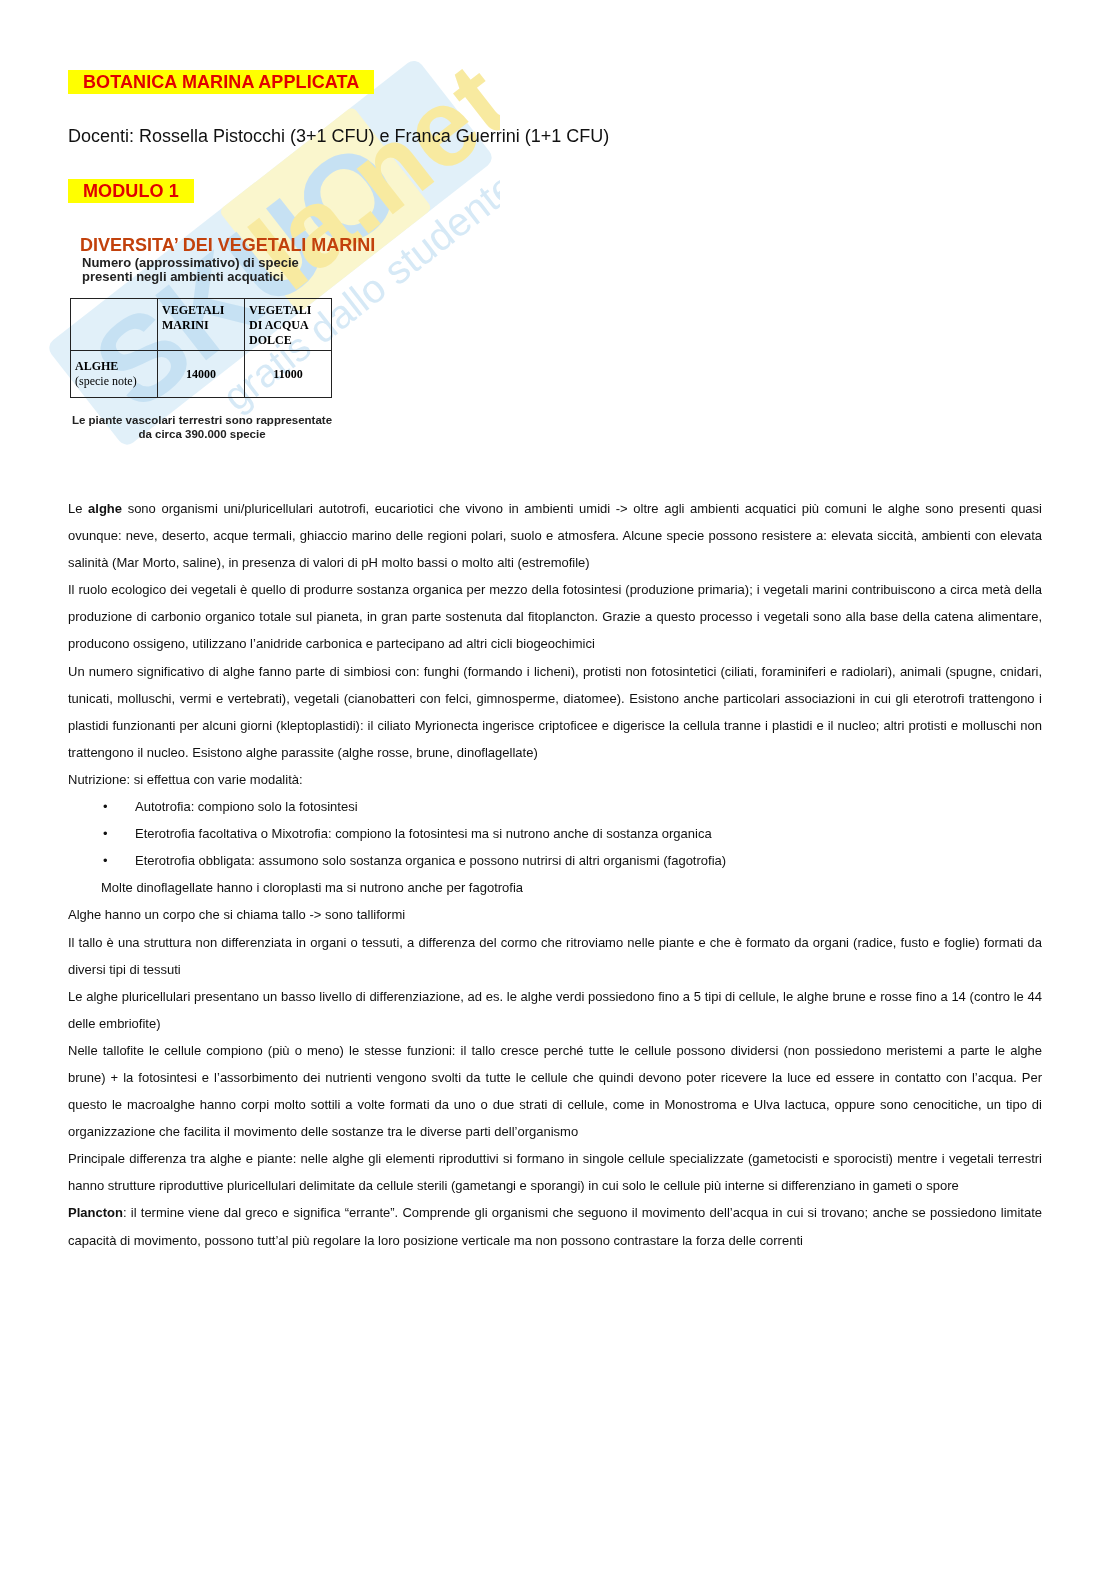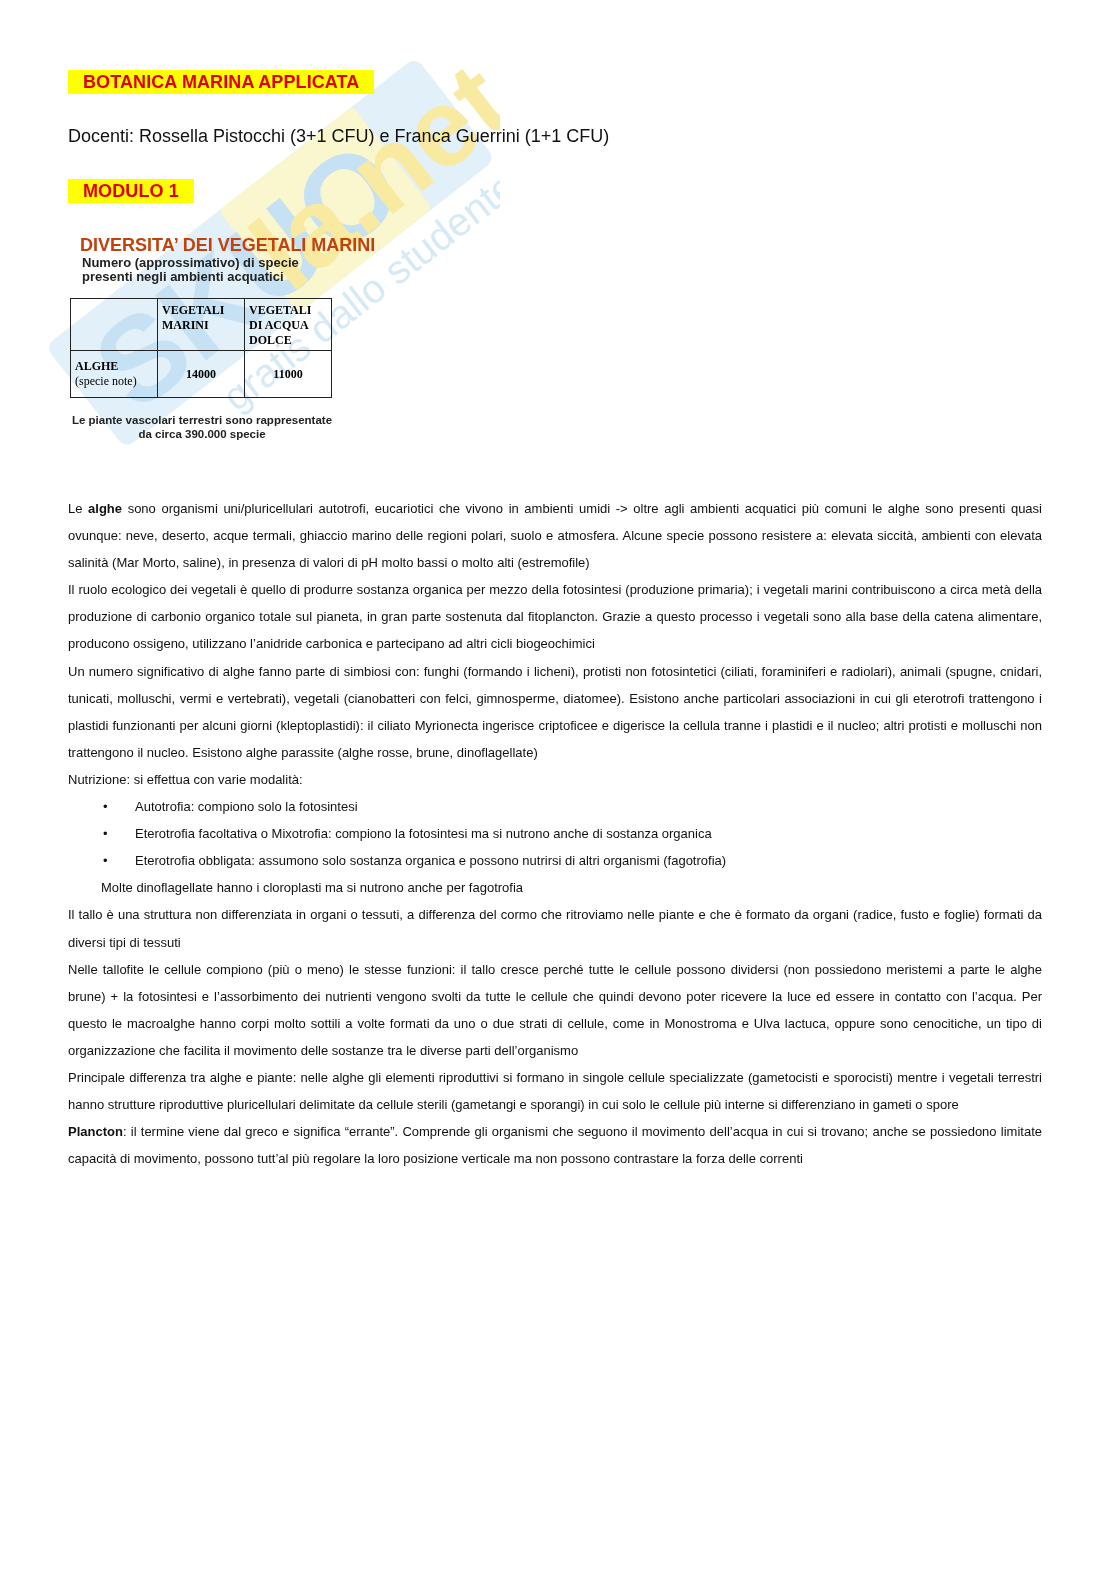--- a/index.html
+++ b/index.html
@@ -162,19 +162,21 @@
     <p><span>Le </span><b>alghe</b><span> sono organismi uni/pluricellulari autotrofi, eucariotici che vivono in ambienti umidi -&gt; oltre agli ambienti acquatici più comuni le alghe sono presenti quasi ovunque: neve, deserto, acque termali, ghiaccio marino delle regioni polari, suolo e atmosfera. Alcune specie possono resistere a: elevata siccità, ambienti con elevata salinità (Mar Morto, saline), in presenza di valori di pH molto bassi o molto alti (estremofile)</span></p>
     <p>Il ruolo ecologico dei vegetali è quello di produrre sostanza organica per mezzo della fotosintesi (produzione primaria); i vegetali marini contribuiscono a circa metà della produzione di carbonio organico totale sul pianeta, in gran parte sostenuta dal fitoplancton. Grazie a questo processo i vegetali sono alla base della catena alimentare, producono ossigeno, utilizzano l’anidride carbonica e partecipano ad altri cicli biogeochimici</p>
     <p>Un numero significativo di alghe fanno parte di simbiosi con: funghi (formando i licheni), protisti non fotosintetici (ciliati, foraminiferi e radiolari), animali (spugne, cnidari, tunicati, molluschi, vermi e vertebrati), vegetali (cianobatteri con felci, gimnosperme, diatomee). Esistono anche particolari associazioni in cui gli eterotrofi trattengono i plastidi funzionanti per alcuni giorni (kleptoplastidi): il ciliato Myrionecta ingerisce criptoficee e digerisce la cellula tranne i plastidi e il nucleo; altri protisti e molluschi non trattengono il nucleo. Esistono alghe parassite (alghe rosse, brune, dinoflagellate)</p>
     <p>Nutrizione: si effettua con varie modalità:</p>
     <ul class="bullets">
       <li><span class="dot">•</span><span>Autotrofia: compiono solo la fotosintesi</span></li>
       <li><span class="dot">•</span><span>Eterotrofia facoltativa o Mixotrofia: compiono la fotosintesi ma si nutrono anche di sostanza organica</span></li>
       <li><span class="dot">•</span><span>Eterotrofia obbligata: assumono solo sostanza organica e possono nutrirsi di altri organismi (fagotrofia)</span></li>
     </ul>
     <p class="indent">Molte dinoflagellate hanno i cloroplasti ma si nutrono anche per fagotrofia</p>
+    <p>Alghe hanno un corpo che si chiama tallo -&gt; sono talliformi</p>
     <p>Il tallo è una struttura non differenziata in organi o tessuti, a differenza del cormo che ritroviamo nelle piante e che è formato da organi (radice, fusto e foglie) formati da diversi tipi di tessuti</p>
+    <p>Le alghe pluricellulari presentano un basso livello di differenziazione, ad es. le alghe verdi possiedono fino a 5 tipi di cellule, le alghe brune e rosse fino a 14 (contro le 44 delle embriofite)</p>
     <p>Nelle tallofite le cellule compiono (più o meno) le stesse funzioni: il tallo cresce perché tutte le cellule possono dividersi (non possiedono meristemi a parte le alghe brune) + la fotosintesi e l’assorbimento dei nutrienti vengono svolti da tutte le cellule che quindi devono poter ricevere la luce ed essere in contatto con l’acqua. Per questo le macroalghe hanno corpi molto sottili a volte formati da uno o due strati di cellule, come in Monostroma e Ulva lactuca, oppure sono cenocitiche, un tipo di organizzazione che facilita il movimento delle sostanze tra le diverse parti dell’organismo</p>
     <p>Principale differenza tra alghe e piante: nelle alghe gli elementi riproduttivi si formano in singole cellule specializzate (gametocisti e sporocisti) mentre i vegetali terrestri hanno strutture riproduttive pluricellulari delimitate da cellule sterili (gametangi e sporangi) in cui solo le cellule più interne si differenziano in gameti o spore</p>
     <p><b>Plancton</b><span>: il termine viene dal greco e significa “errante”. Comprende gli organismi che seguono il movimento dell’acqua in cui si trovano; anche se possiedono limitate capacità di movimento, possono tutt’al più regolare la loro posizione verticale ma non possono contrastare la forza delle correnti</span></p>
   </div>
 
 </div>
 
 </body></html>

